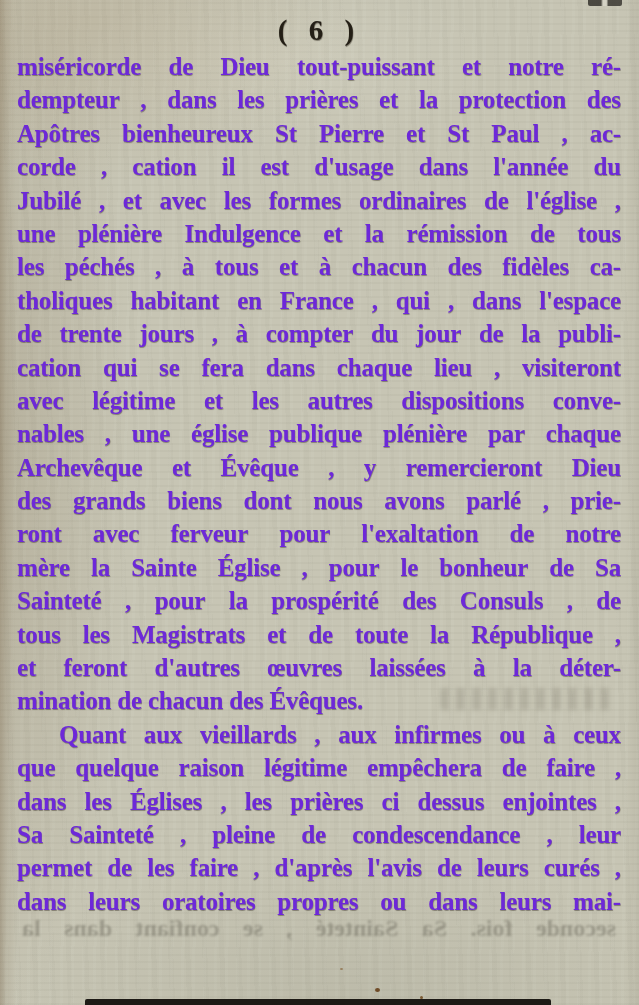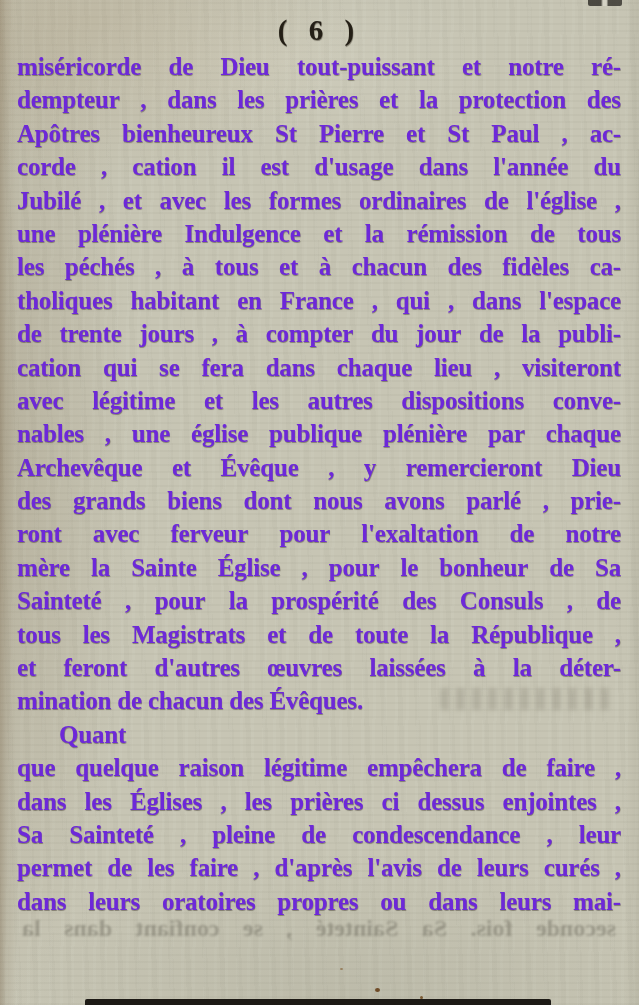--- a/index.html
+++ b/index.html
@@ -33,21 +33,21 @@
     font-weight: 700; font-size: 25px; line-height: 33.4px;
     color: #6d28d9; letter-spacing: -0.2px;
   }
   .line {
     display: flex; justify-content: space-between; align-items: baseline;
     height: 33.4px; overflow: hidden;
     text-shadow: 0.4px 0.5px 0.7px rgba(35,28,18,0.40);
   }
   .line span { flex-shrink: 0; }
   .line.short { justify-content: flex-start; gap: 7px; }
-  .line.indent { padding-left: 42px; flex-direction: column; }
+  .line.indent { padding-left: 42px; }
   .ghost-line {
     position: absolute; left: 22px; top: 913px; width: 594px;
     display: flex; justify-content: space-between;
     transform: scaleX(-1); filter: blur(1.2px); opacity: 0.40;
     color: #5d5a4e; font-family: "Liberation Serif", "DejaVu Serif", serif;
     font-weight: 700; font-size: 24px; line-height: 30px;
   }
   .ghost-line span { flex-shrink: 0; }
   .ghost-smudge {
     position: absolute; left: 440px; top: 688px; width: 170px; height: 22px;

